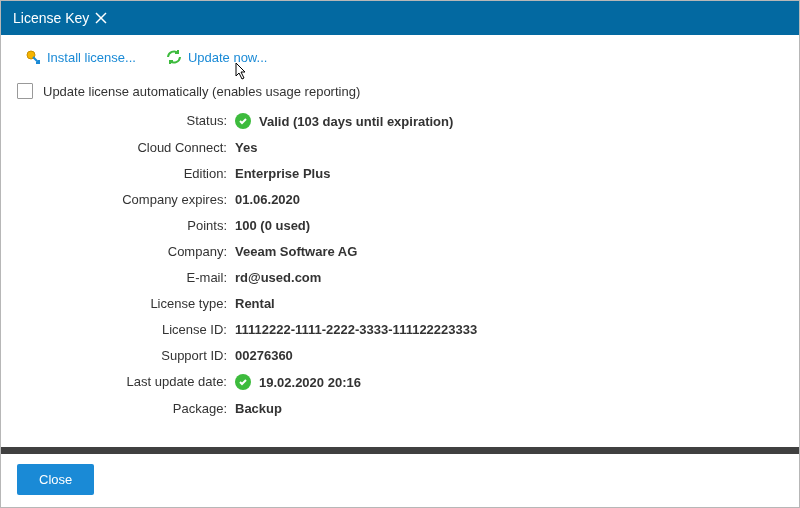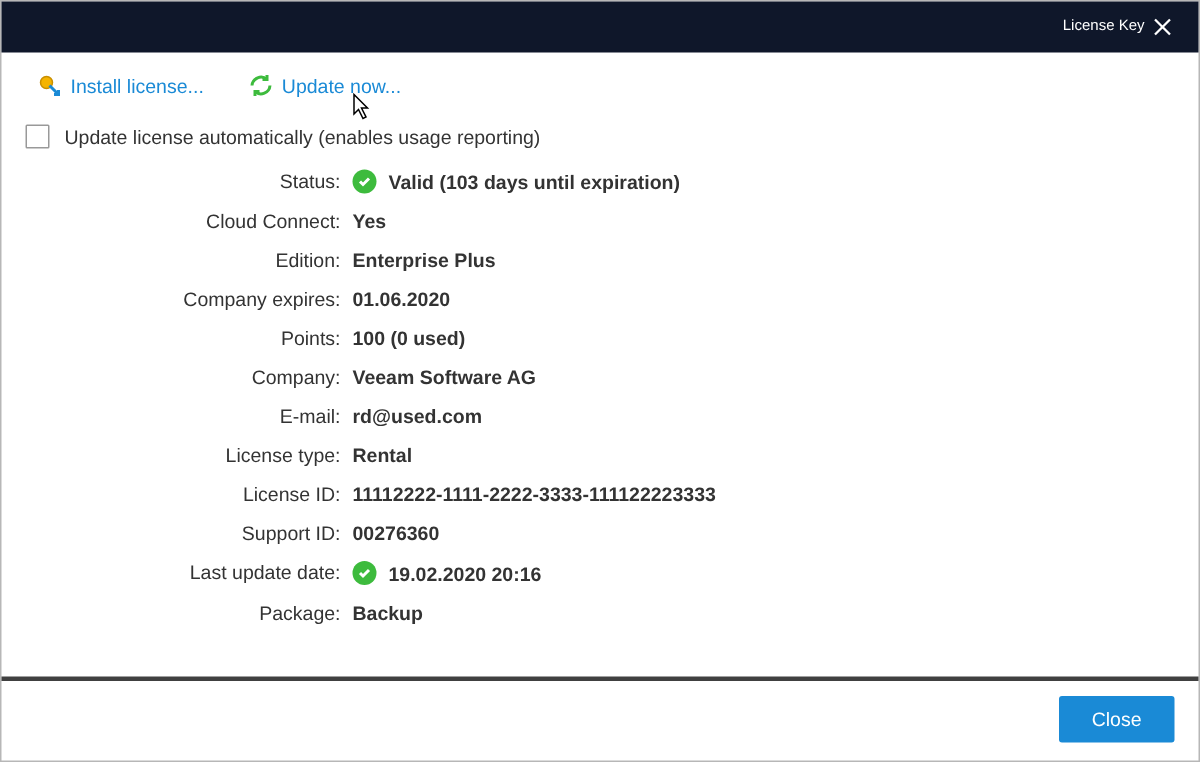--- a/index.html
+++ b/index.html
@@ -12,29 +12,29 @@
   }
   .window {
     width: 800px;
     height: 508px;
     border: 1px solid #b7b7b7;
     display: flex;
     flex-direction: column;
     position: relative;
   }
   .titlebar {
-    background: #0f172a;
+    background: #0369a1;
     color: #fff;
     height: 34px;
     line-height: 34px;
     padding: 0 12px;
     display: flex;
     align-items: center;
-    justify-content: flex-end;
-    font-size: 10px;
+    justify-content: flex-start;
+    font-size: 14px;
   }
   .titlebar .title { }
   .close-x {
     width: 24px;
     height: 24px;
     display: flex;
     align-items: center;
     justify-content: center;
     cursor: pointer;
   }
@@ -96,24 +96,23 @@
     height: 16px;
     border-radius: 50%;
     background: #3dbb3d;
     display: inline-flex;
     align-items: center;
     justify-content: center;
   }
   .check-icon svg { stroke: #fff; }
 
   .footer {
-    border-top: 3px solid #404040;
+    border-top: 7px solid #404040;
     padding: 10px 16px 12px 16px;
     display: flex;
-    justify-content: flex-end;
   }
   .btn {
     background: #1a8ad6;
     color: #fff;
     border: none;
     padding: 8px 22px;
     font-size: 13px;
     cursor: pointer;
     border-radius: 2px;
   }

